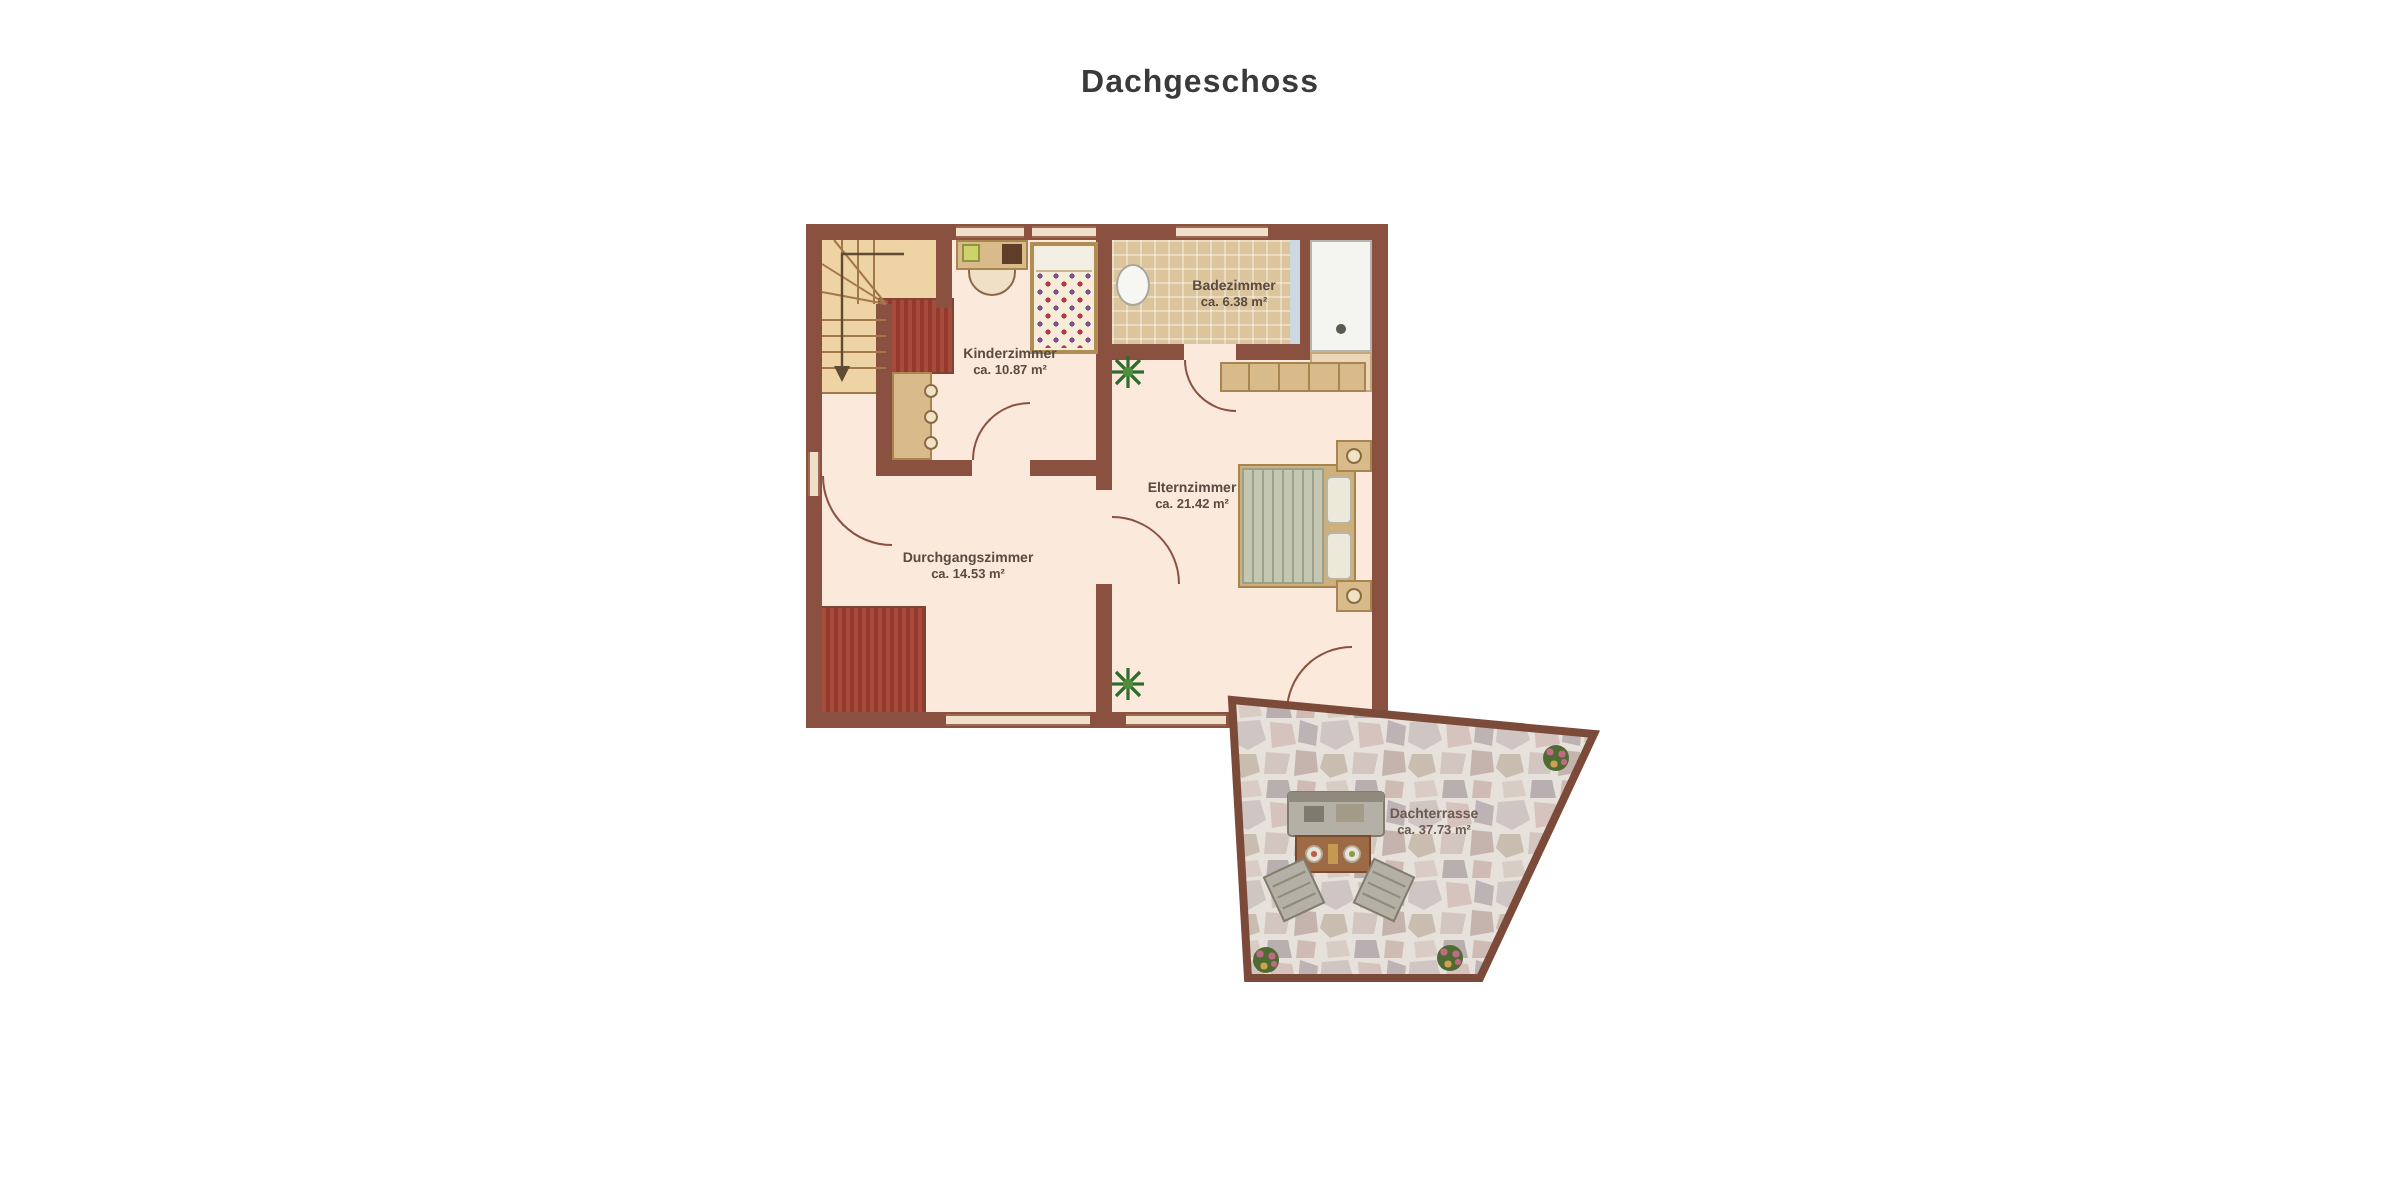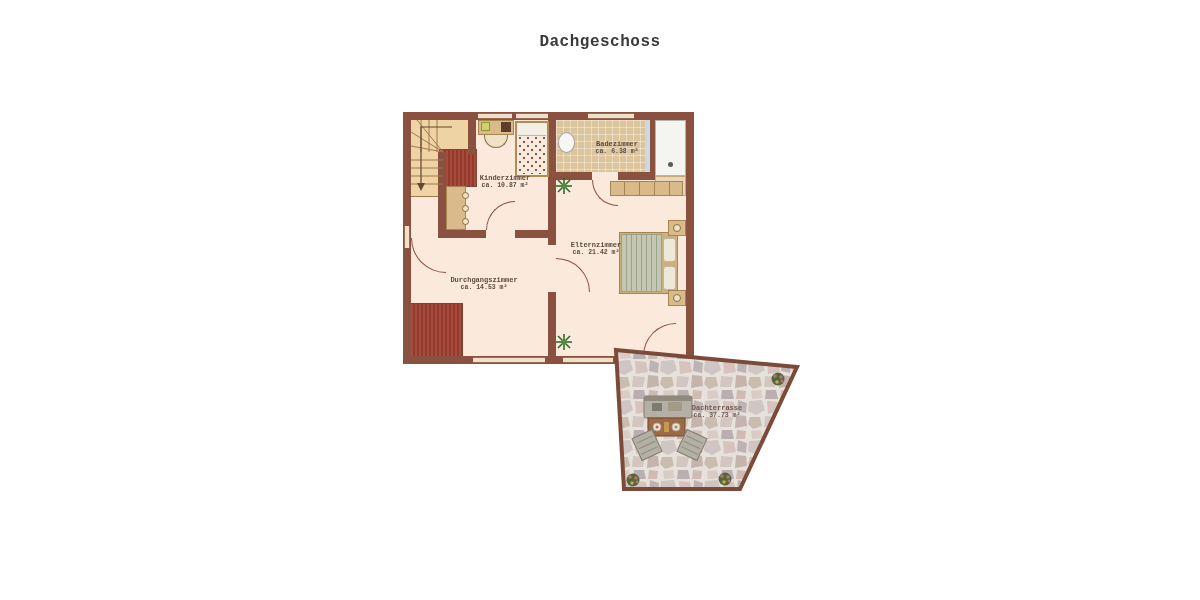--- a/index.html
+++ b/index.html
@@ -1,17 +1,17 @@
 <!DOCTYPE html>
 <html style="--wall: #8a5140; --floor: #fbe9dc; --hatch: #9c4038; --wood: #eed3a4; --tile: #dcc49c; --blue-tile: #ccd8e2; --tub: #f4f4f1; --furniture: #d9bb8b; --duvet: #c4c8b3; --plant: #2f6b2c; --title-text: #3a3a3a; --label-text: #5a4c42;"><head>
 <meta charset="utf-8">
 <style>
   html,body{margin:0;padding:0;background:#fff;}
   .stage{position:relative;width:1200px;height:600px;background:#fff;overflow:hidden;
-         font-family:Liberation Mono, monospace;}
+         font-family:Liberation Sans, sans-serif;}
   .title{position:absolute;left:0;top:33px;width:1200px;text-align:center;
          font-size:16px;font-weight:bold;color:var(--title-text,#3a3a3a);letter-spacing:.5px;}
   .abs{position:absolute;}
   .wall{position:absolute;background:var(--wall,#8a5140);}
   .floor{position:absolute;background:var(--floor,#fbe9dc);}
   .window{position:absolute;background:#f0dfc9;}
   .window.h{border-top:1.5px solid #9c6a50;border-bottom:1.5px solid #9c6a50;box-sizing:border-box;}
   .window.v{border-left:1.5px solid #9c6a50;border-right:1.5px solid #9c6a50;box-sizing:border-box;}
   .hatch{position:absolute;background:repeating-linear-gradient(90deg,#93392e 0 2px,#a74b3c 2px 4px);
          outline:1px solid #7c4434;}

